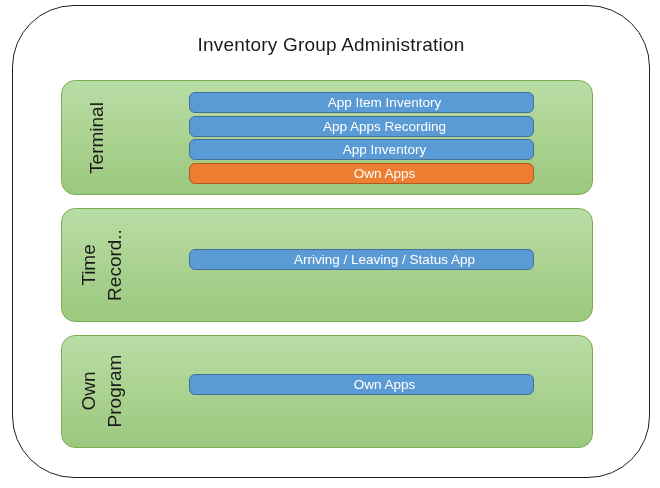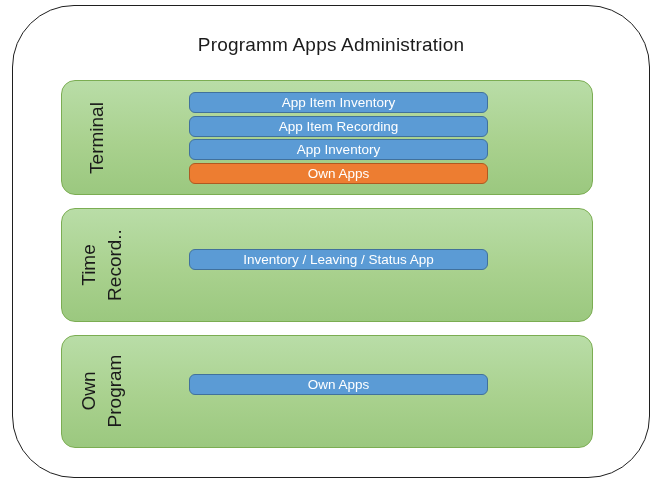--- a/index.html
+++ b/index.html
@@ -77,20 +77,21 @@
     left: 127px;
     width: 297px;
     height: 19px;
     border-radius: 6px;
     display: flex;
     align-items: center;
     justify-content: center;
     color: #ffffff;
     font-size: 13.5px;
     box-sizing: content-box;
+    padding-left: 46px;
   }
   .bar-blue {
     background: #5B9BD5;
     border: 1px solid #41719C;
   }
   .bar-orange {
     background: #ED7D31;
     border: 1px solid #AE5A21;
   }
   .box-terminal .bar:nth-of-type(2) { top: 11px; }
@@ -99,47 +100,47 @@
   .box-terminal .bar:nth-of-type(5) { top: 82px; }
   .box-time .bar { top: 40px; }
   .box-own  .bar { top: 38px; }
 </style>
 </head>
 <body>
 
 <div class="canvas">
   <div class="outer-frame"></div>
 
-  <div class="page-title">Programm Apps Administration</div>
+  <div class="page-title">Inventory Group Administration</div>
 
   <div class="group-box box-terminal">
     <div class="v-label one-line">
       <span class="line">Terminal</span>
     </div>
     <div class="bar bar-blue">
       <span>App Item Inventory</span>
     </div>
     <div class="bar bar-blue">
-      <span>App Item Recording</span>
+      <span>App Apps Recording</span>
     </div>
     <div class="bar bar-blue">
       <span>App Inventory</span>
     </div>
     <div class="bar bar-orange">
       <span>Own Apps</span>
     </div>
   </div>
 
   <div class="group-box box-time">
     <div class="v-label two-line">
       <span class="line">Time</span>
       <span class="line">Record..</span>
     </div>
     <div class="bar bar-blue">
-      <span>Inventory / Leaving / Status App</span>
+      <span>Arriving / Leaving / Status App</span>
     </div>
   </div>
 
   <div class="group-box box-own">
     <div class="v-label two-line">
       <span class="line">Own</span>
       <span class="line">Program</span>
     </div>
     <div class="bar bar-blue">
       <span>Own Apps</span>

